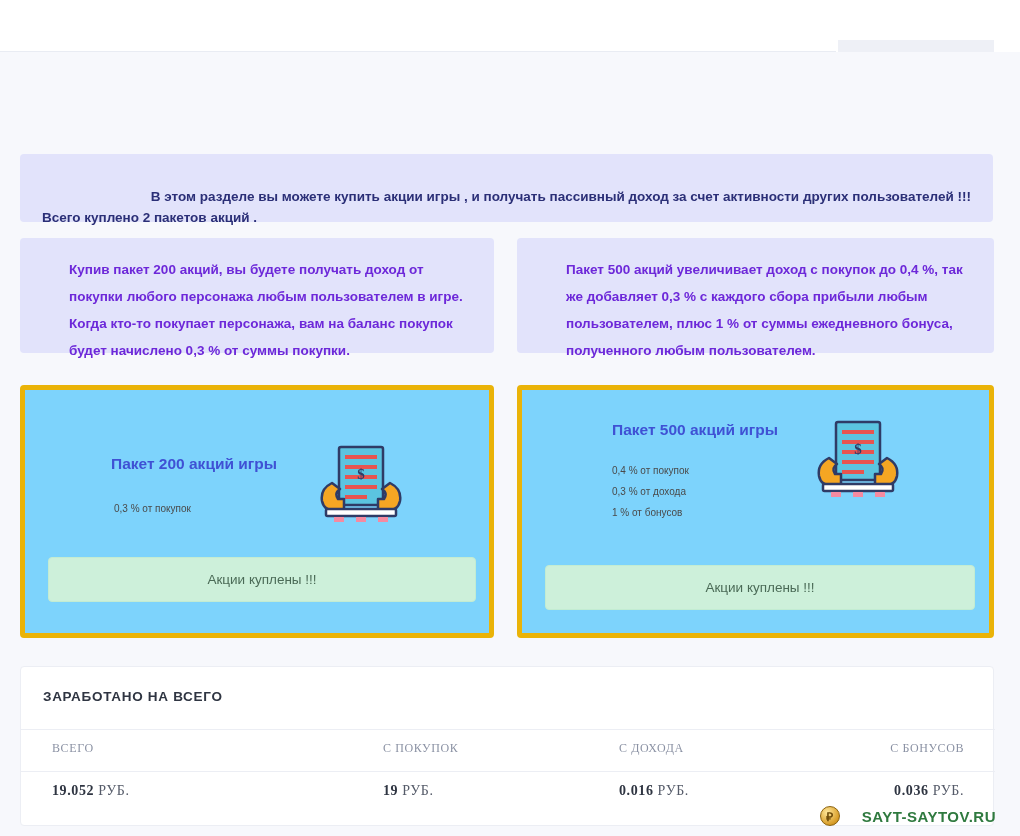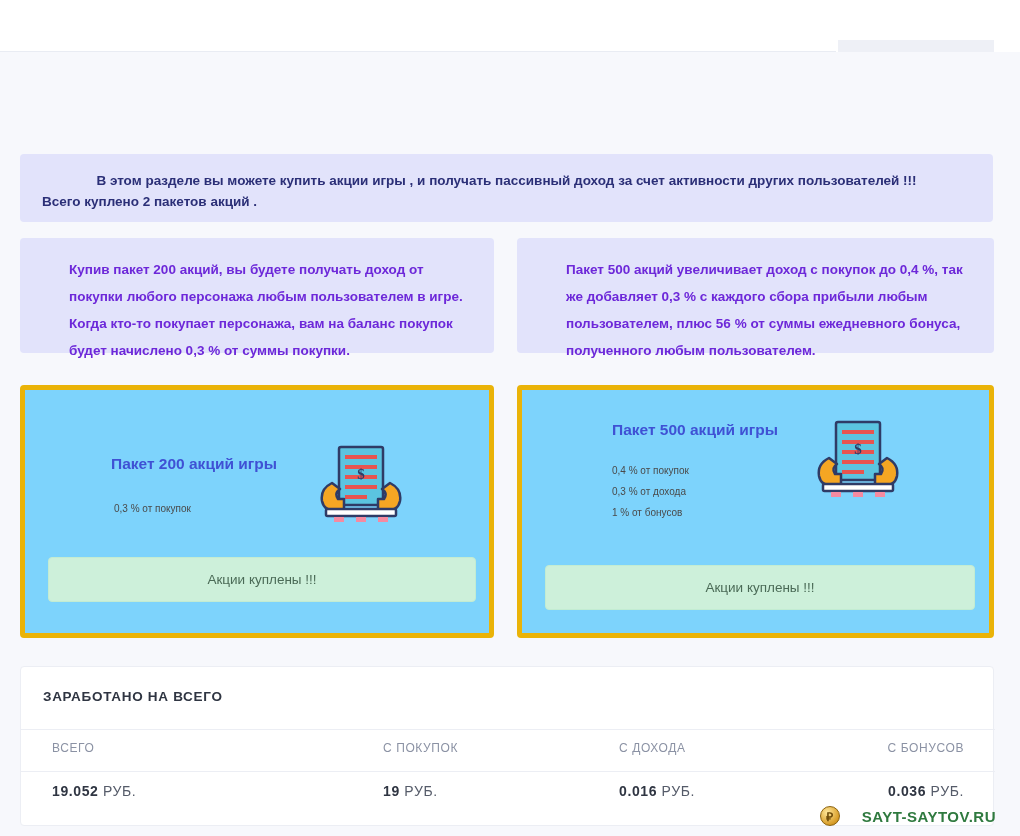--- a/index.html
+++ b/index.html
@@ -33,21 +33,21 @@
 
   
   .notice {
     position: absolute; left: 20px; top: 154px; width: 973px; height: 68px;
     background: #e2e3fb; border-radius: 4px;
     padding: 16px 22px;
   }
   .notice-line {
     font-size: 13.5px; font-weight: bold; color: #2b2f77; line-height: 21px;
   }
-  .notice-line.center { text-align: center; }
+  .notice-line.center { text-align: right; margin-top: 16px; }
 
   
   .info-panel {
     position: absolute; top: 238px;
     background: #e2e3fb; border-radius: 4px;
     padding: 18px 22px;
   }
   .info-left { left: 20px; width: 474px; height: 115px; }
   .info-right { left: 517px; width: 477px; height: 115px; }
   .info-text {
@@ -95,21 +95,21 @@
     position: absolute; left: 22px; top: 22px;
     font-size: 13.5px; font-weight: bold; color: #2f3542; letter-spacing: 0.7px;
   }
   .earn-sep { position: absolute; left: 0; width: 974px; height: 1px; background: #eceef4; }
   .earn-sep.s1 { top: 62px; }
   .earn-sep.s2 { top: 104px; }
 
   .earn-row { position: absolute; left: 0; width: 974px; display: flex; }
   .earn-row.head { top: 74px; }
   .earn-row.body { top: 116px; }
-  .earn-cell { font-size: 12px; color: #8b92a4; letter-spacing: 0.6px; }
+  .earn-cell { font-size: 12px; color: #8b92a4; letter-spacing: 0.6px; font-family: Liberation Serif, serif; }
   .earn-row.body .earn-cell { font-size: 14px; color: #555b69; }
   .earn-cell b { color: #2f3542; }
 
   .c1 { position: absolute; left: 31px; }
   .c2 { position: absolute; left: 362px; }
   .c3 { position: absolute; left: 598px; }
   .c4 { position: absolute; right: 31px; text-align: right; }
 
   
   .watermark {
@@ -137,21 +137,21 @@
 
   <div class="notice">
     <div class="notice-line center">В этом разделе вы можете купить акции игры , и получать пассивный доход за счет активности других пользователей !!!</div>
     <div class="notice-line">Всего куплено 2 пакетов акций .</div>
   </div>
 
   <div class="info-panel info-left">
     <div class="info-text">Купив пакет 200 акций, вы будете получать доход от покупки любого персонажа любым пользователем в игре. Когда кто-то покупает персонажа, вам на баланс покупок будет начислено 0,3 % от суммы покупки.</div>
   </div>
   <div class="info-panel info-right">
-    <div class="info-text">Пакет 500 акций увеличивает доход с покупок до 0,4 %, так же добавляет 0,3 % с каждого сбора прибыли любым пользователем, плюс 56 % от суммы ежедневного бонуса, полученного любым пользователем.</div>
+    <div class="info-text">Пакет 500 акций увеличивает доход с покупок до 0,4 %, так же добавляет 0,3 % с каждого сбора прибыли любым пользователем, плюс 1 % от суммы ежедневного бонуса, полученного любым пользователем.</div>
   </div>
 
   <div class="card card-left">
     <div class="card-title">Пакет 200 акций игры</div>
     <div class="card-lines">0,3 % от покупок</div>
     <div class="card-illu">
       <svg width="98" height="82" viewBox="0 0 98 82">
         <rect x="27" y="4" width="44" height="58" rx="2" fill="#5bc4e0" stroke="#2f3b66" stroke-width="2.5"></rect>
         <rect x="33" y="12" width="32" height="4" fill="#e8544f"></rect>
         <rect x="33" y="22" width="32" height="4" fill="#e8544f"></rect>

